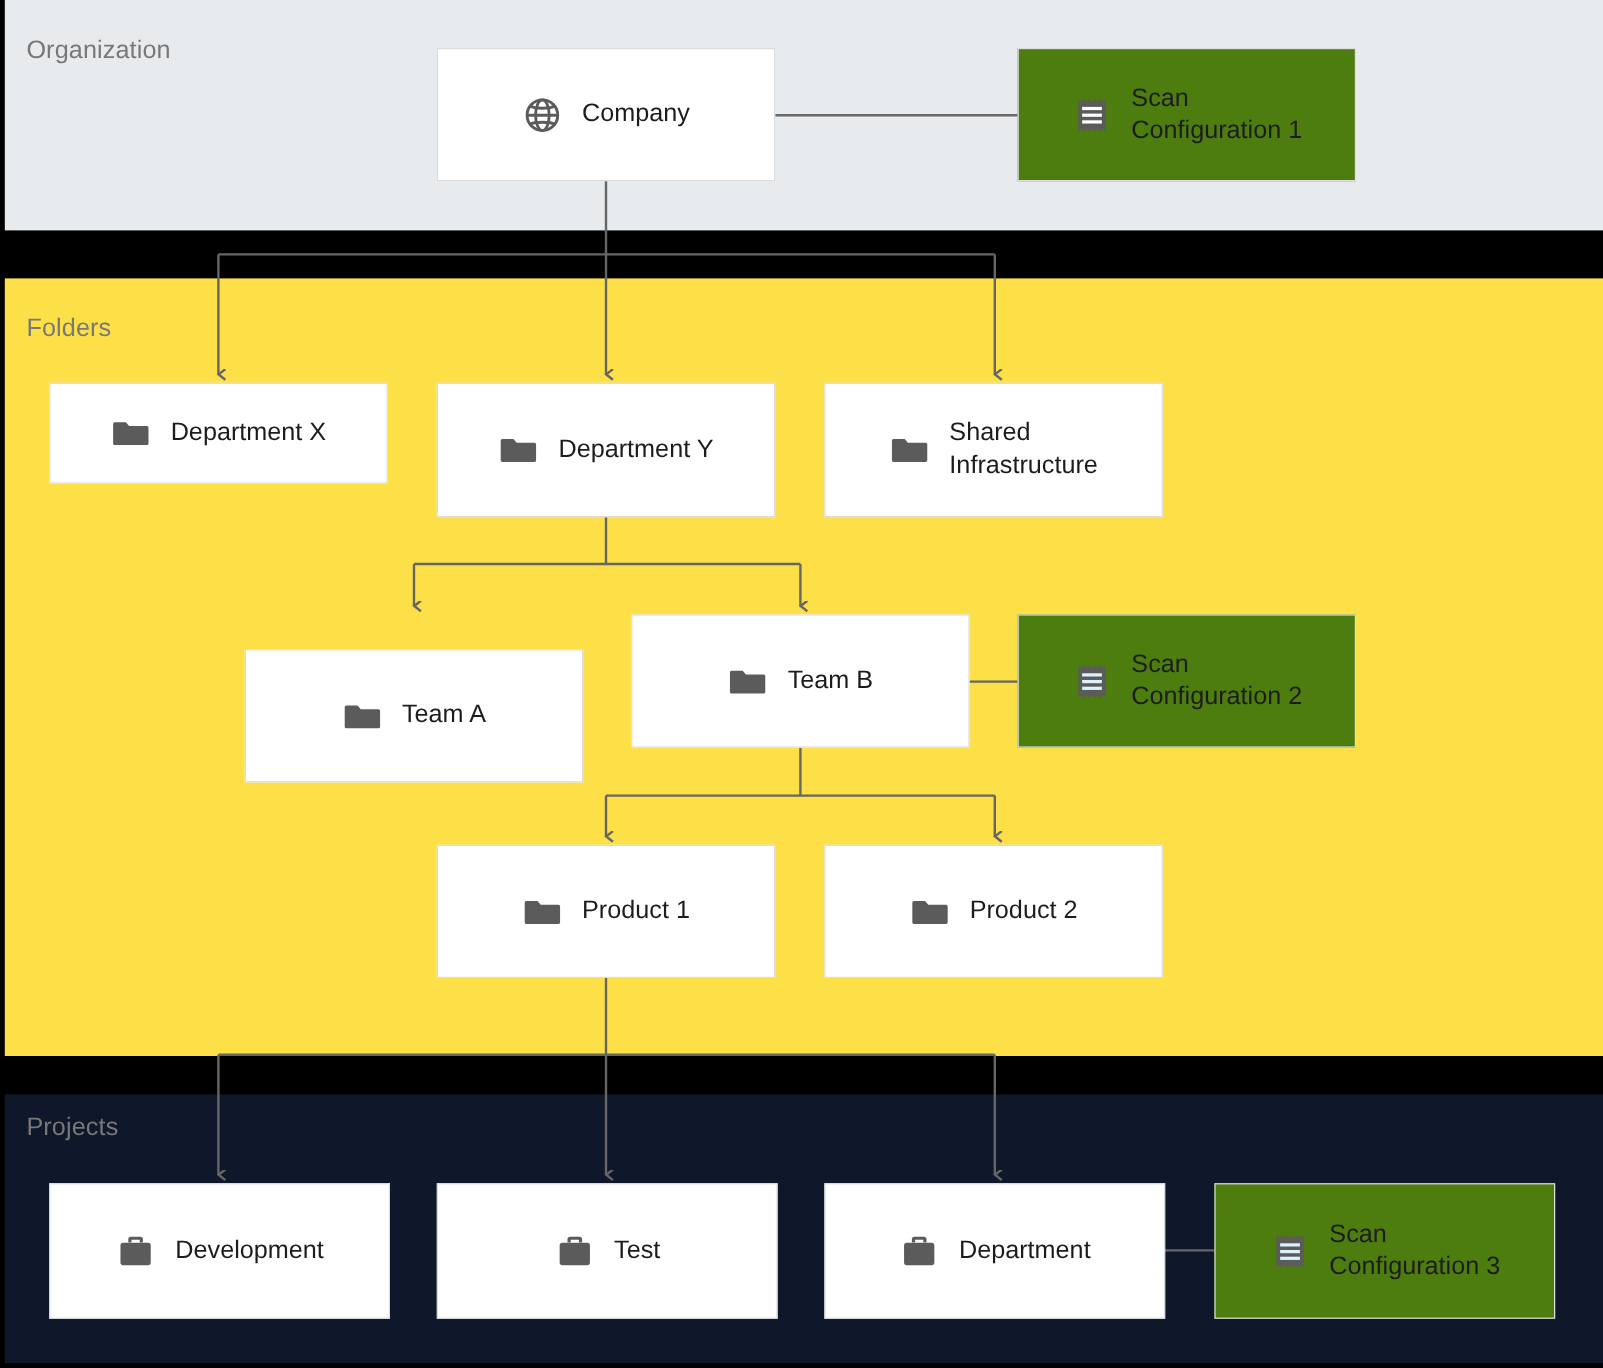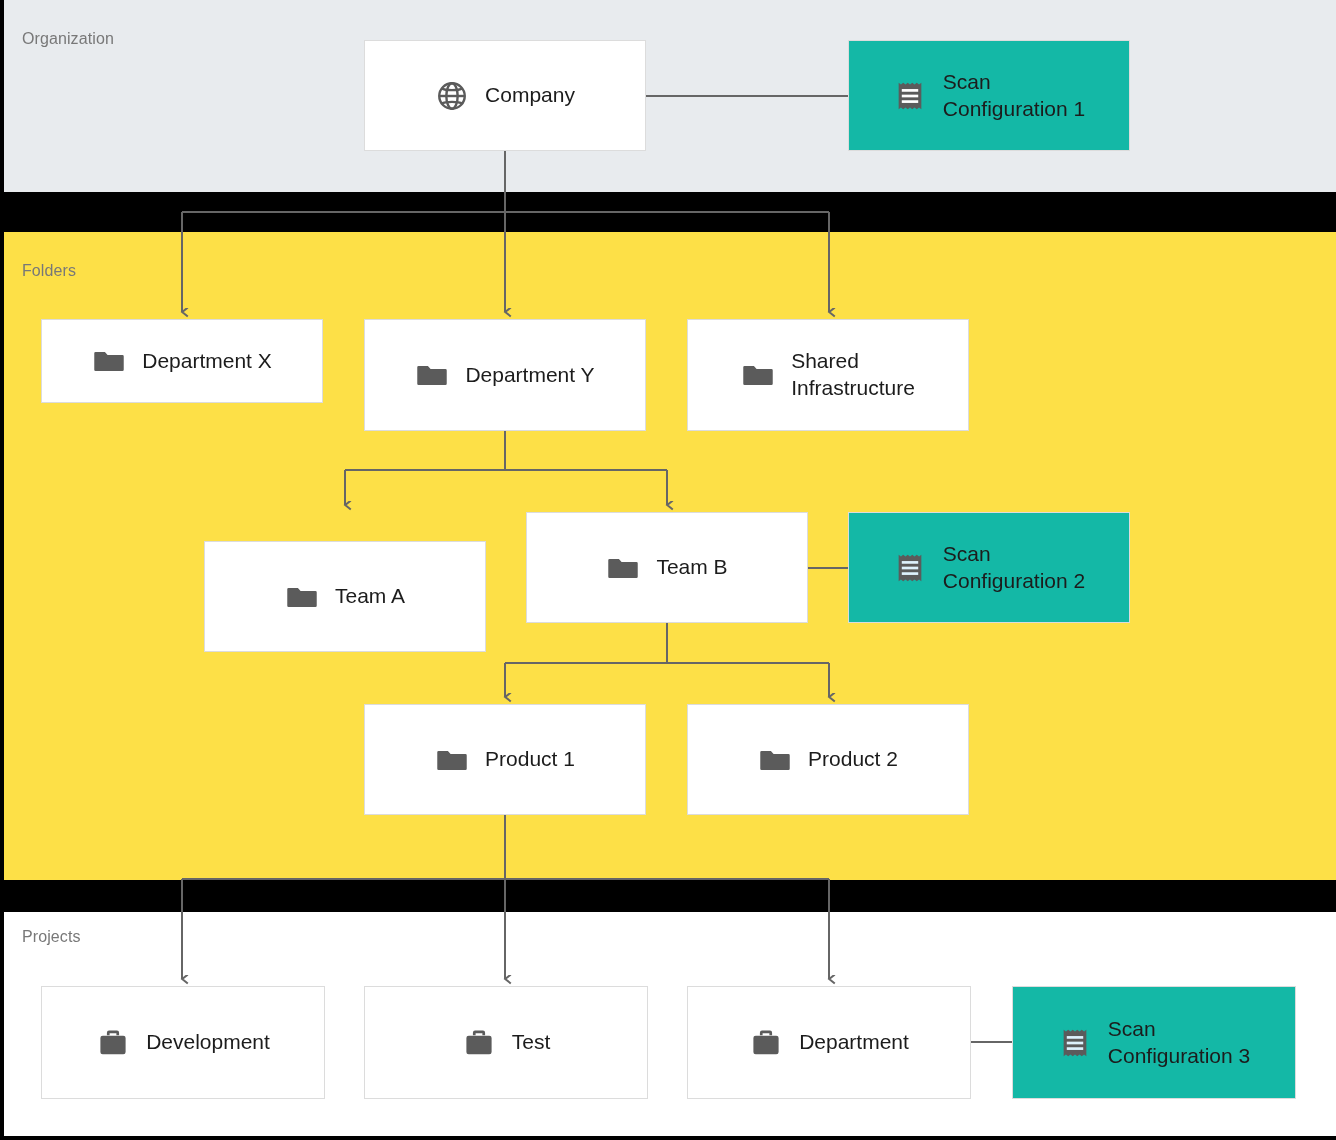--- a/index.html
+++ b/index.html
@@ -17,26 +17,26 @@
   }
 
   
   .band {
     position: absolute;
     left: 4px;
     right: 0;
   }
   .band-org      { top: 0px;   height: 192px; background: #e8ebee; }
   .band-folders  { top: 232px; height: 648px; background: #fde047; }
-  .band-projects { top: 912px; height: 224px; background: #ffffff; }
+  .band-projects { top: 912px; height: 224px; background: #0f172a; }
 
   .band-label {
     position: absolute;
     left: 18px;
-    font-size: 16px;
+    font-size: 21px;
     color: #787878;
     letter-spacing: .1px;
     white-space: nowrap;
     text-align: center;
   }
 
   
   #wires {
     position: absolute;
     left: 0; top: 0;
@@ -56,21 +56,21 @@
     padding-left: 0;
   }
   .node-inner {
     display: flex;
     align-items: center;
     gap: 16px;
     margin: 0 auto;
     padding: 0 14px;
   }
   .node.scan {
-    background: #14b8a6;
+    background: #4d7c0f;
     border: 1px solid #dcdcdc;
   }
   .node-label {
     font-size: 21px;
     color: #1c1c1c;
     line-height: 1.28;
     white-space: pre-line;
     text-align: left;
   }
   .icon {

